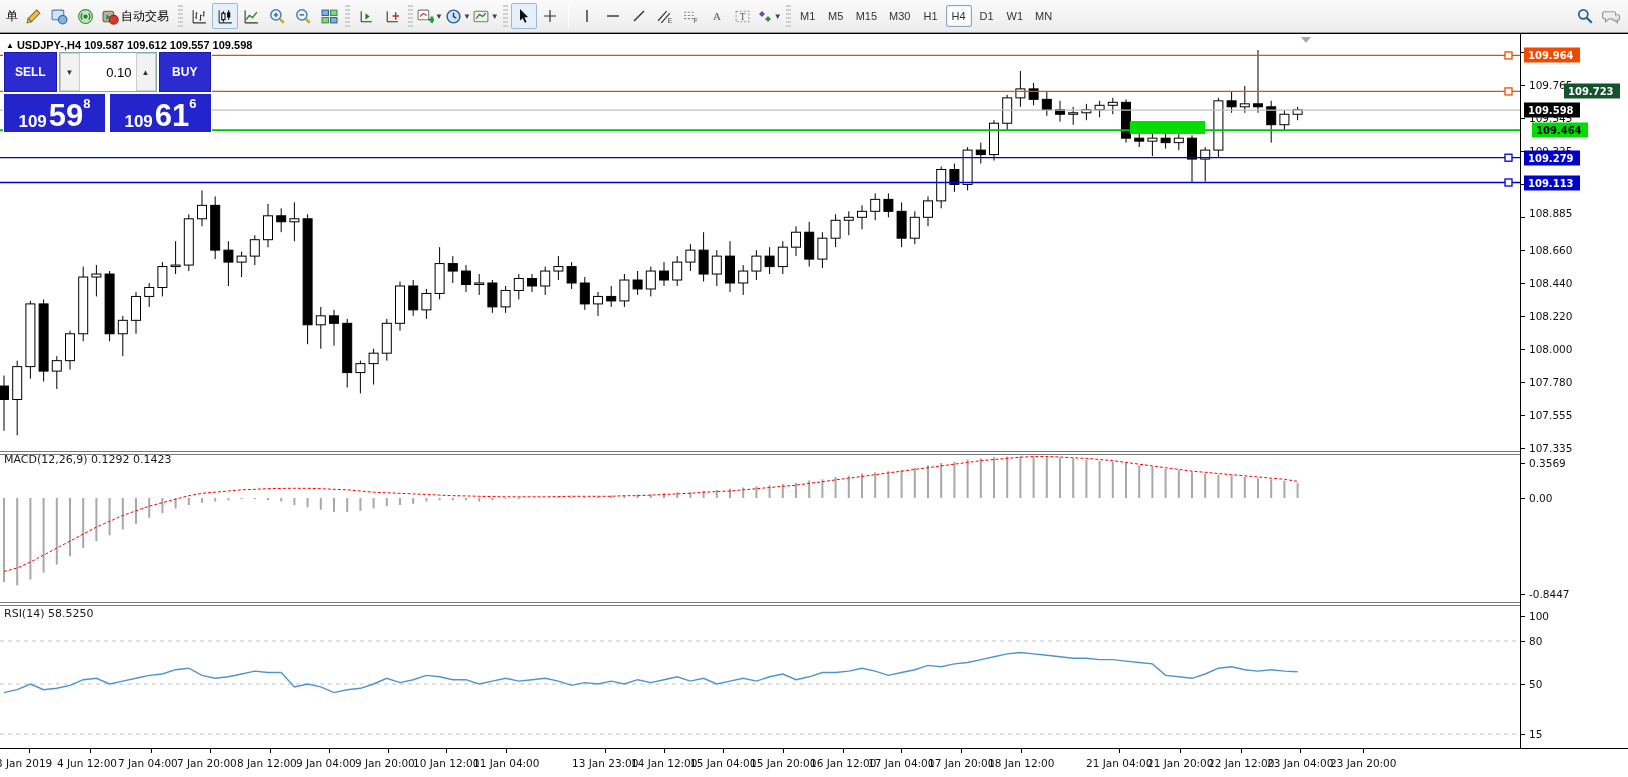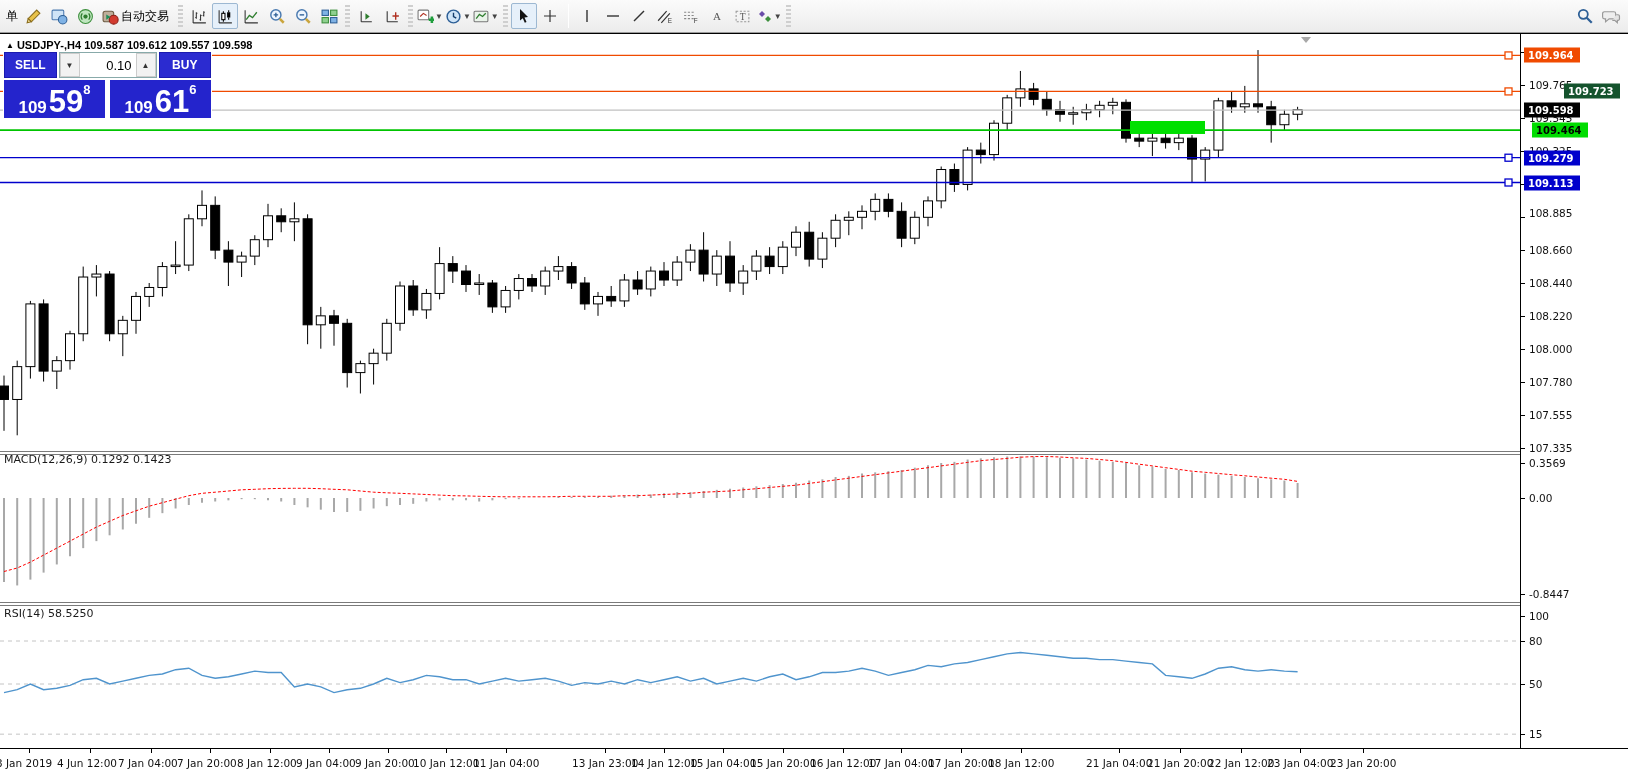--- a/index.html
+++ b/index.html
@@ -41,21 +41,21 @@
     border-top:1px solid #7a7a7a; border-bottom:1px solid #7a7a7a; cursor:row-resize; }
   .pane-label { position:absolute; font-size:11px; color:#1a1a1a; left:4px;
     font-family:"DejaVu Sans", sans-serif; }
 
   
   #sym-title { position:absolute; left:6px; top:5px; font-size:11px; font-weight:bold; color:#000; }
   #sym-title .tri { font-size:8px; vertical-align:1px; margin-right:3px; }
 
   
   #ocp { position:absolute; left:3px; top:17px; width:209px; background:#fff; padding:1px; }
-  #ocp-row1 { display:flex; height:26px; }
+  #ocp-row1 { display:flex; height:40px; }
   .ocp-btn { width:54px; background:#2b2bd0; color:#fff; font-size:12px; font-weight:bold;
     display:flex; align-items:center; justify-content:center; border:1px solid #1a1ab0; }
   #ocp-spin { flex:1; display:flex; border:1px solid #8aa; margin:0 2px; background:#fff; }
   .spin-btn { width:20px; display:flex; align-items:center; justify-content:center;
     font-size:8px; color:#333; background:#f2f2f2; border:1px solid #ccc; }
   #vol-input { width:56px; flex:1; border:0; text-align:right; font-size:13px; padding-right:4px;
     font-family:"Liberation Sans",sans-serif; }
   #ocp-row2 { display:flex; margin-top:2px; }
   .quote-box { width:102px; height:38px; background:#2424cc; color:#fff; display:flex;
     align-items:flex-end; justify-content:center; padding-bottom:3px; }
@@ -243,20 +243,31 @@
         </svg>
     </div>
     <div class="tb-btn" style="width:auto">
       <svg width="16" height="16" viewBox="0 0 16 16">
           <path d="M5 3 l3 3 -3 3 -3 -3 Z" fill="#6a4ca8"></path>
           <path d="M11 8 l3 3 -3 3 -3 -3 Z" fill="#3d8f3d"></path>
         </svg>
       <span class="tb-drop">▼</span>
     </div>
     <div class="tb-grip"></div>
+    <div id="tf-group" style="display:flex;">
+        <div class="tf-btn">M1</div>
+        <div class="tf-btn">M5</div>
+        <div class="tf-btn">M15</div>
+        <div class="tf-btn">M30</div>
+        <div class="tf-btn">H1</div>
+        <div class="tf-btn active">H4</div>
+        <div class="tf-btn">D1</div>
+        <div class="tf-btn">W1</div>
+        <div class="tf-btn">MN</div>
+      </div>
     <div id="tb-right">
       <div class="tb-btn">
         <svg width="18" height="18" viewBox="0 0 16 16">
             <circle cx="6.5" cy="6.5" r="4" fill="none" stroke="#2d5f96" stroke-width="1.6"></circle>
             <path d="M9.5 9.5 L14 14" stroke="#2d5f96" stroke-width="2"></path>
           </svg>
       </div>
       <div class="tb-btn">
         <svg width="19" height="19" viewBox="0 0 16 16">
             <path d="M2 4 h8 a1.5 1.5 0 0 1 1.5 1.5 v3 a1.5 1.5 0 0 1 -1.5 1.5 h-4 l-3 2.5 v-2.5 h-1 a1.5 1.5 0 0 1 -1.5 -1.5 v-3 A1.5 1.5 0 0 1 2 4" fill="#eee" stroke="#999"></path>

